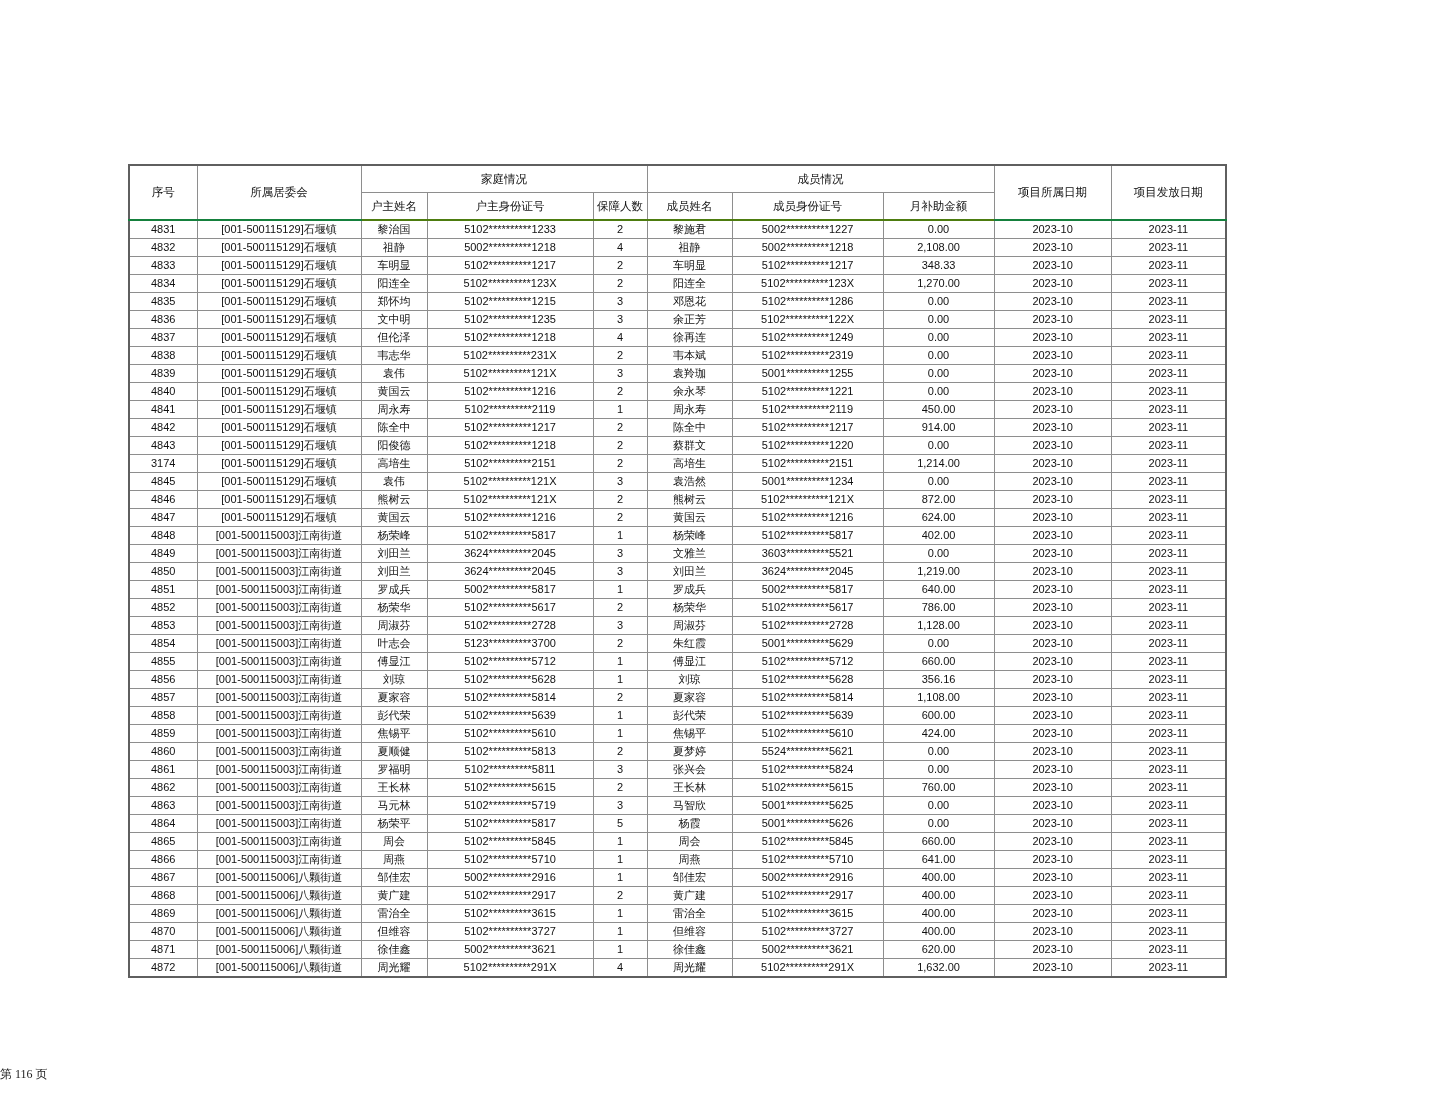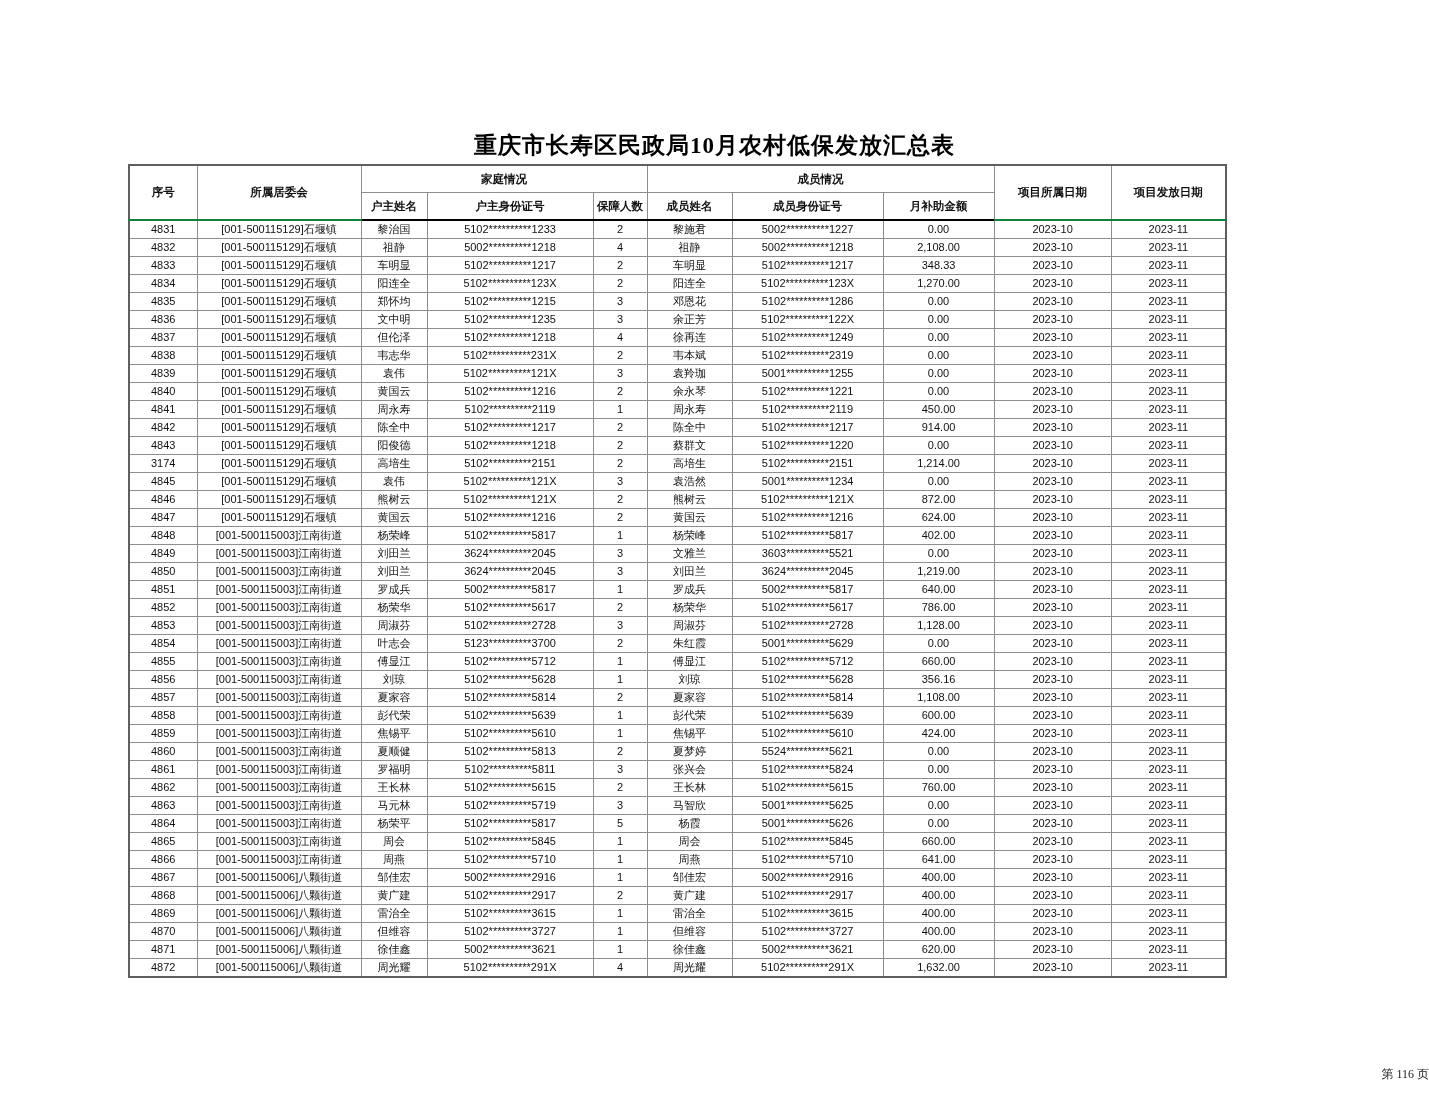--- a/index.html
+++ b/index.html
@@ -28,47 +28,46 @@
   }
   .report th, .report td {
     border:1px solid #8e8e8e;
     text-align:center;
     vertical-align:middle;
     white-space:nowrap;
     overflow:hidden;
     padding:0;
   }
   .report thead th {
-    font-weight:bold;
+    font-weight:normal;
     font-size:11.5px;
     height:26px;
     color:#111;
     background:#ffffff;
   }
-  .report thead tr.sub th { border-bottom:2px solid #000000; }
+  .report thead tr.sub th { border-bottom:2px solid #4d7c0f; }
   .report thead tr:first-child th[rowspan] { border-bottom:2px solid #15803d; }
   .report tbody td {
     font-size:11px;
     height:17px;
     line-height:1;
     color:#111;
   }
   .page-footer {
     position:absolute; top:1066px; left:0; width:100%;
-    text-align:right;
+    text-align:left;
     font-family:"Liberation Serif", serif;
     font-size:12px; color:#222;
   }
 </style>
 </head>
 <body>
 
 <div class="page">
 
-  <h1 class="doc-title">重庆市长寿区民政局10月农村低保发放汇总表</h1>
 
   <table class="report">
     <colgroup>
       <col style="width:68px">
         <col style="width:164px">
         <col style="width:66px">
       <col style="width:166px">
         <col style="width:54px">
         <col style="width:85px">
       <col style="width:151px">

